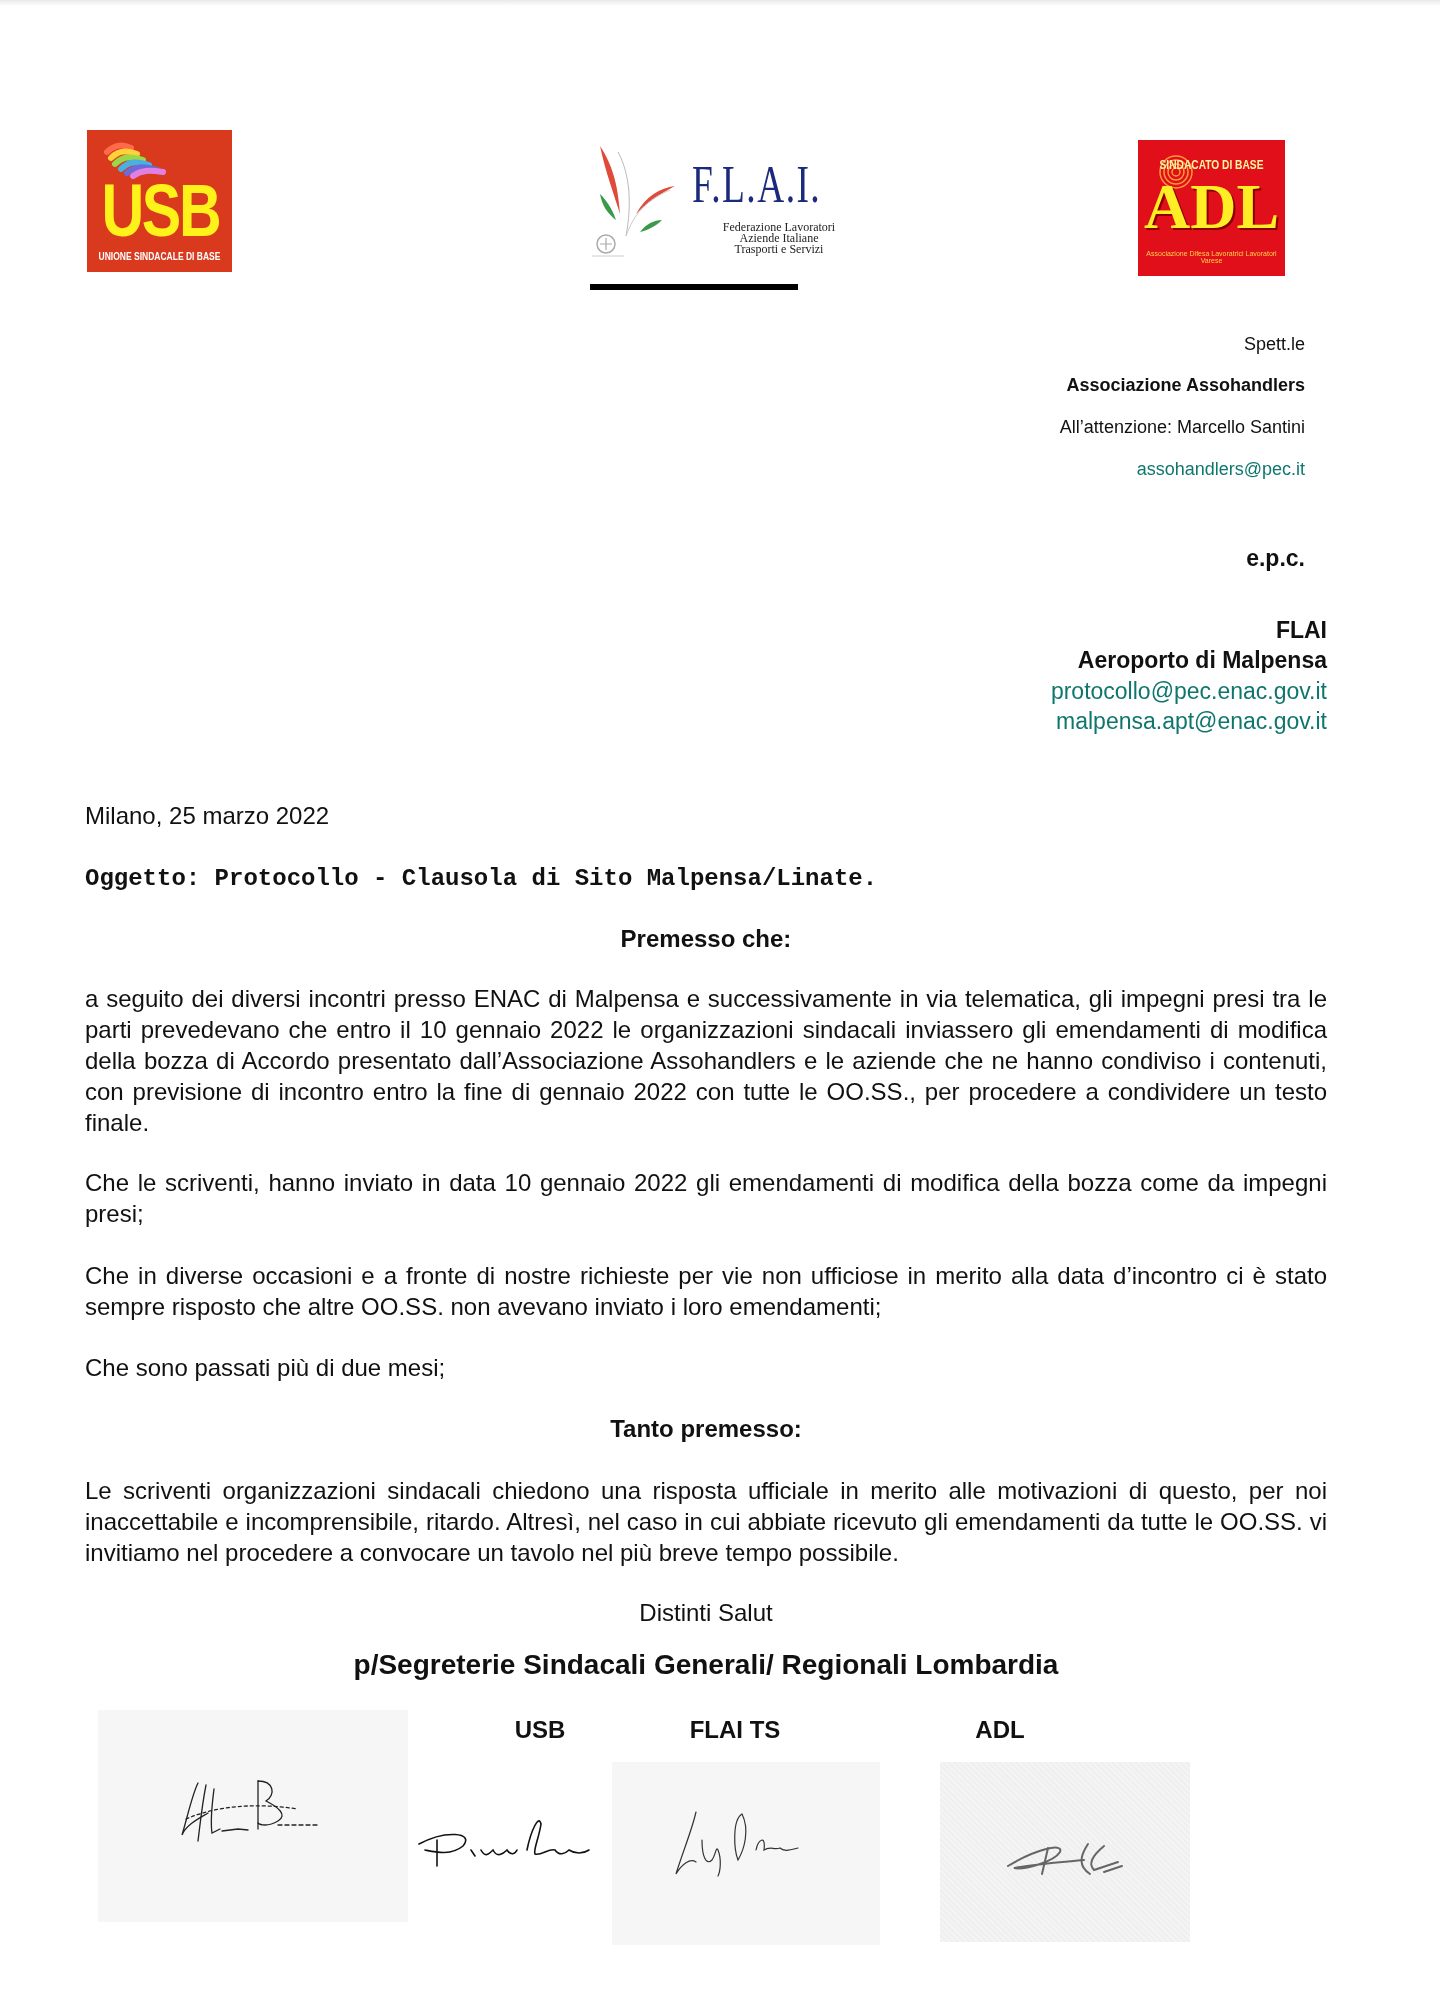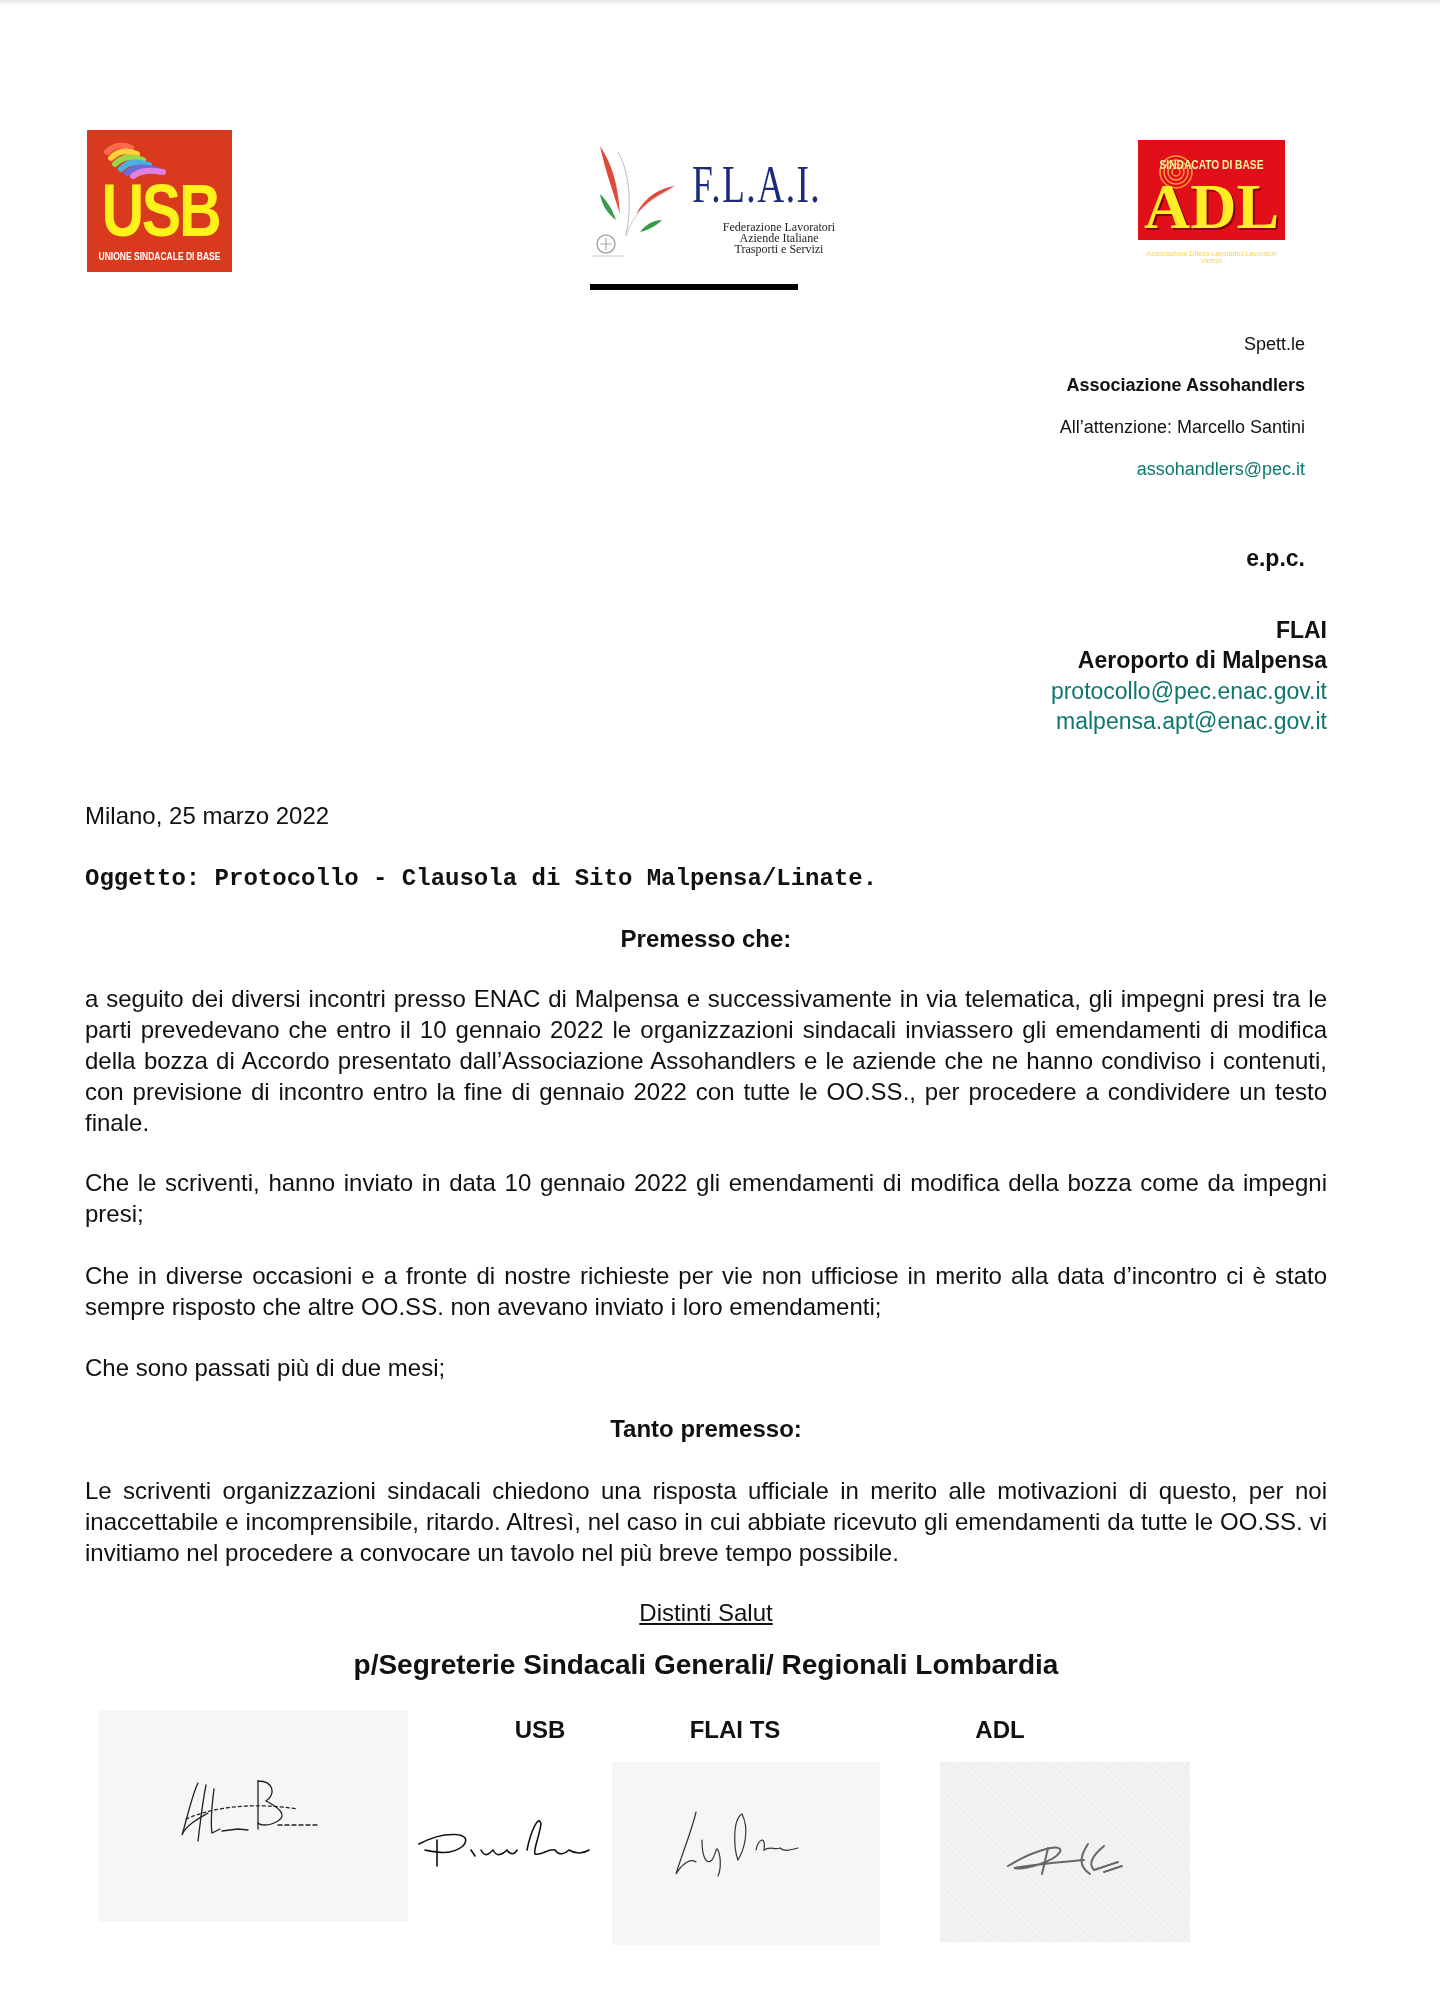--- a/index.html
+++ b/index.html
@@ -17,21 +17,21 @@
               transform: scaleX(0.8); transform-origin: center; }
   .usb-sub { left: 0; width: 145px; top: 121px; text-align: center; color: #fff;
              font-size: 10px; font-weight: 700; letter-spacing: 0; transform: scaleX(0.85); }
   .flai-logo { left: 590px; top: 140px; width: 220px; height: 155px; }
   .flai-title { left: 102px; top: 15px; font-family: "Liberation Serif", serif; color: #1c2a7d;
                 font-size: 52px; letter-spacing: 2px; transform: scaleX(0.72); transform-origin: left;
                 white-space: nowrap; }
   .flai-sub { left: 95px; top: 82px; width: 130px; text-align: center; font-family: "Liberation Serif", serif;
               font-size: 12px; color: #222; line-height: 11px; margin-left: 29px; }
   .flai-bar { left: 0px; top: 144px; width: 208px; height: 6px; background: #000; }
-  .adl-logo { left: 1138px; top: 140px; width: 147px; height: 100px; background: #e10f1a; }
+  .adl-logo { left: 1138px; top: 140px; width: 147px; height: 136px; background: #e10f1a; }
   .adl-rings { left: 18px; top: 12px; width: 40px; height: 40px; }
   .adl-top { left: 0; width: 147px; top: 18px; text-align: center; color: #fff6a0; font-size: 12px;
              font-weight: 700; transform: scaleX(0.85); }
   .adl-text { left: 0; width: 147px; top: 32px; text-align: center; color: #ffee26; font-weight: 700;
               font-family: "Liberation Serif", serif; font-size: 64px; line-height: 70px;
               text-shadow: 2px 2px 0 #8a0000; }
   .adl-sub { left: 0; width: 147px; top: 110px; text-align: center; color: #ffd24a; font-size: 7px; }
   
   .right { text-align: right; white-space: nowrap; }
   .t25 { font-size: 18px; }
@@ -117,21 +117,21 @@
 <div class="abs body-text narrow bold center" style="left:85px; width:1242px; top:923px;">Premesso che:</div>
 
 <div class="abs body-text narrow justify" style="left:85px; width:1242px; top:983px;">a seguito dei diversi incontri presso ENAC di Malpensa e successivamente in via telematica,  gli impegni presi tra le parti prevedevano che entro il 10 gennaio 2022 le organizzazioni sindacali inviassero gli emendamenti di modifica della bozza di Accordo presentato dall’Associazione Assohandlers e le aziende che ne hanno condiviso i contenuti, con previsione di incontro entro la fine di gennaio 2022 con tutte le OO.SS., per procedere a condividere un testo finale.</div>
 <div class="abs body-text narrow justify" style="left:85px; width:1242px; top:1167px;">Che le scriventi, hanno inviato in data 10 gennaio 2022 gli emendamenti di modifica della bozza come da impegni presi;</div>
 <div class="abs body-text narrow justify" style="left:85px; width:1242px; top:1260px;">Che in diverse occasioni e a fronte di nostre richieste per vie non ufficiose in merito alla data d’incontro ci è stato sempre risposto che altre OO.SS. non avevano inviato i loro emendamenti;</div>
 <div class="abs body-text narrow" style="left:85px; top:1352px;">Che sono passati più di due mesi;</div>
 
 <div class="abs body-text narrow bold center" style="left:85px; width:1242px; top:1413px;">Tanto premesso:</div>
 <div class="abs body-text narrow justify" style="left:85px; width:1242px; top:1475px;">Le scriventi organizzazioni sindacali chiedono una risposta ufficiale in merito alle motivazioni di questo, per noi inaccettabile e incomprensibile, ritardo. Altresì, nel caso in cui abbiate ricevuto gli emendamenti da tutte le OO.SS. vi invitiamo nel procedere a convocare un tavolo nel più breve tempo possibile.</div>
 
-<div class="abs body-text narrow center" style="left:85px; width:1242px; top:1597px;text-decoration:underline;">Distinti Salut</div>
+<div class="abs body-text narrow center" style="left:85px; width:1242px; top:1597px;">Distinti Salut</div>
 <div class="abs body-text narrow bold center" style="left:85px; width:1242px; top:1649px; font-size:28px;">p/Segreterie Sindacali Generali/ Regionali Lombardia</div>
 
 <div class="abs body-text bold center" style="left:470px; width:140px; top:1714px;">USB</div>
 <div class="abs body-text bold center narrow" style="left:660px; width:150px; top:1714px;">FLAI TS</div>
 <div class="abs body-text bold center narrow" style="left:940px; width:120px; top:1714px;">ADL</div>
 
 <div class="abs sigbox" style="left:98px; top:1710px; width:310px; height:212px;">
   <svg style="position:absolute; left:80px; top:65px; width:150px; height:70px;" viewBox="0 0 150 70">
     <g fill="none" stroke="#222" stroke-width="1.3" stroke-linecap="round">
       <path d="M20 8 C14 20, 10 40, 4 60 C8 50, 20 44, 30 38"></path>

